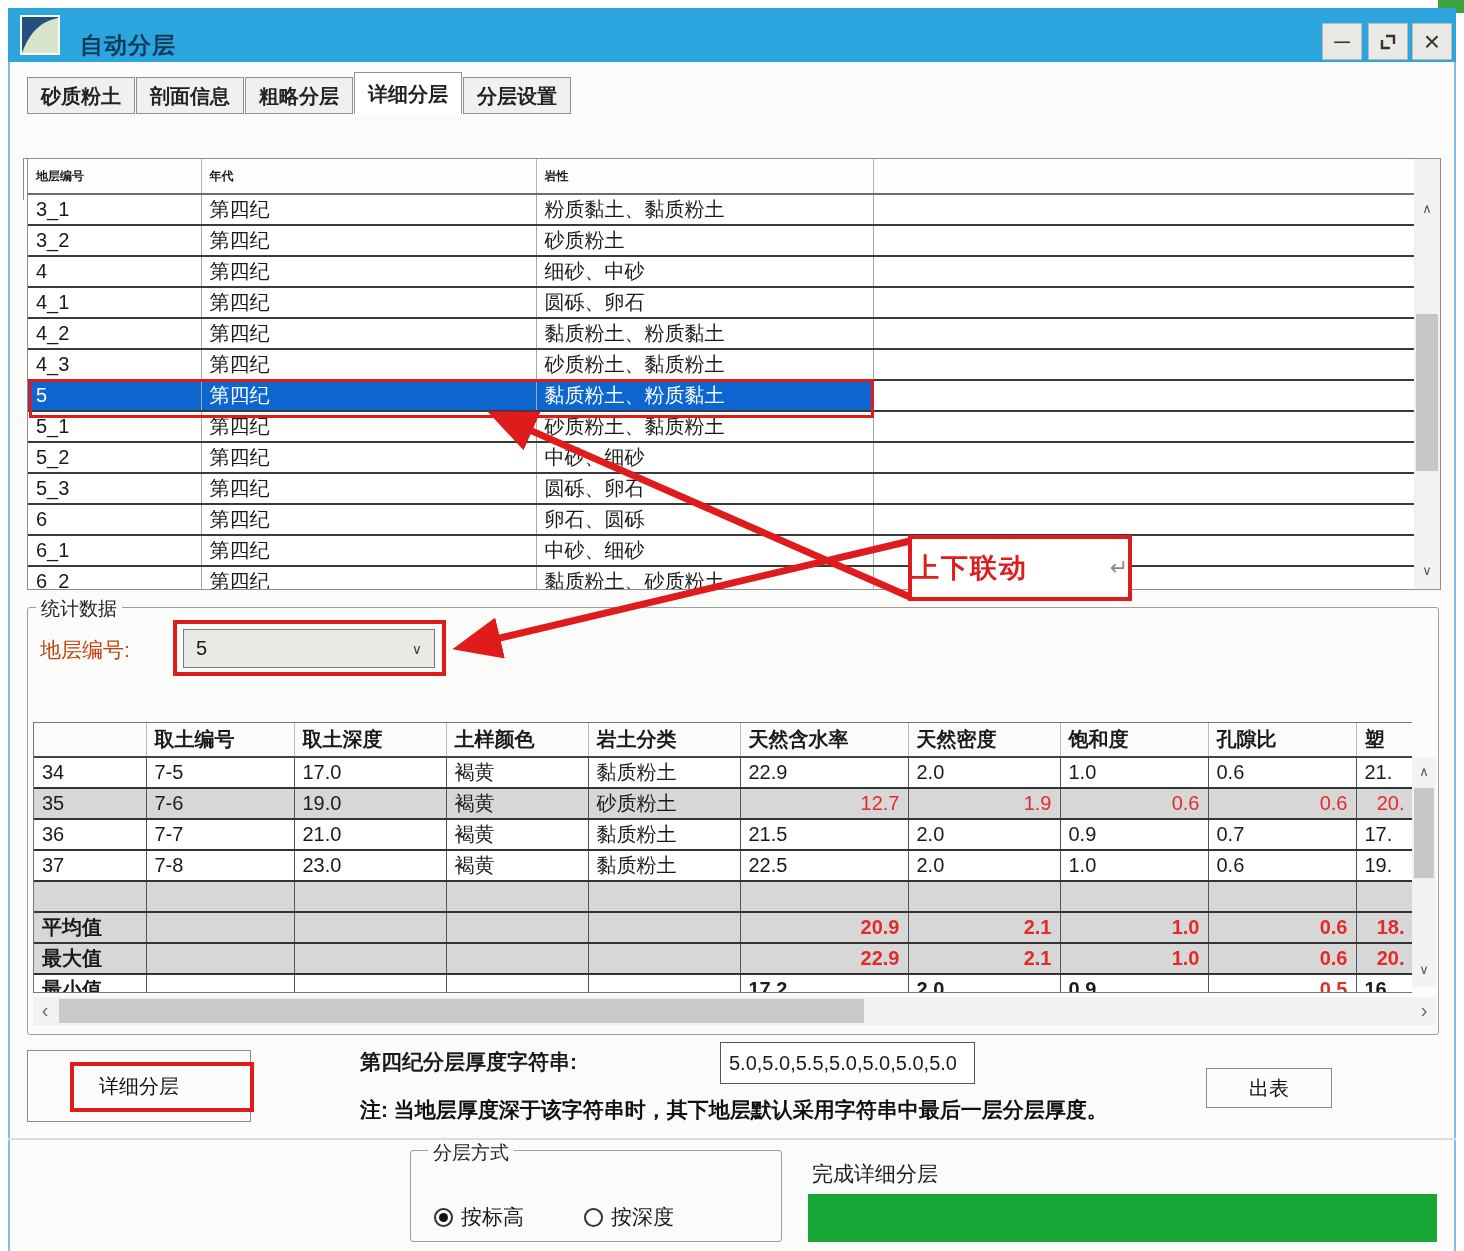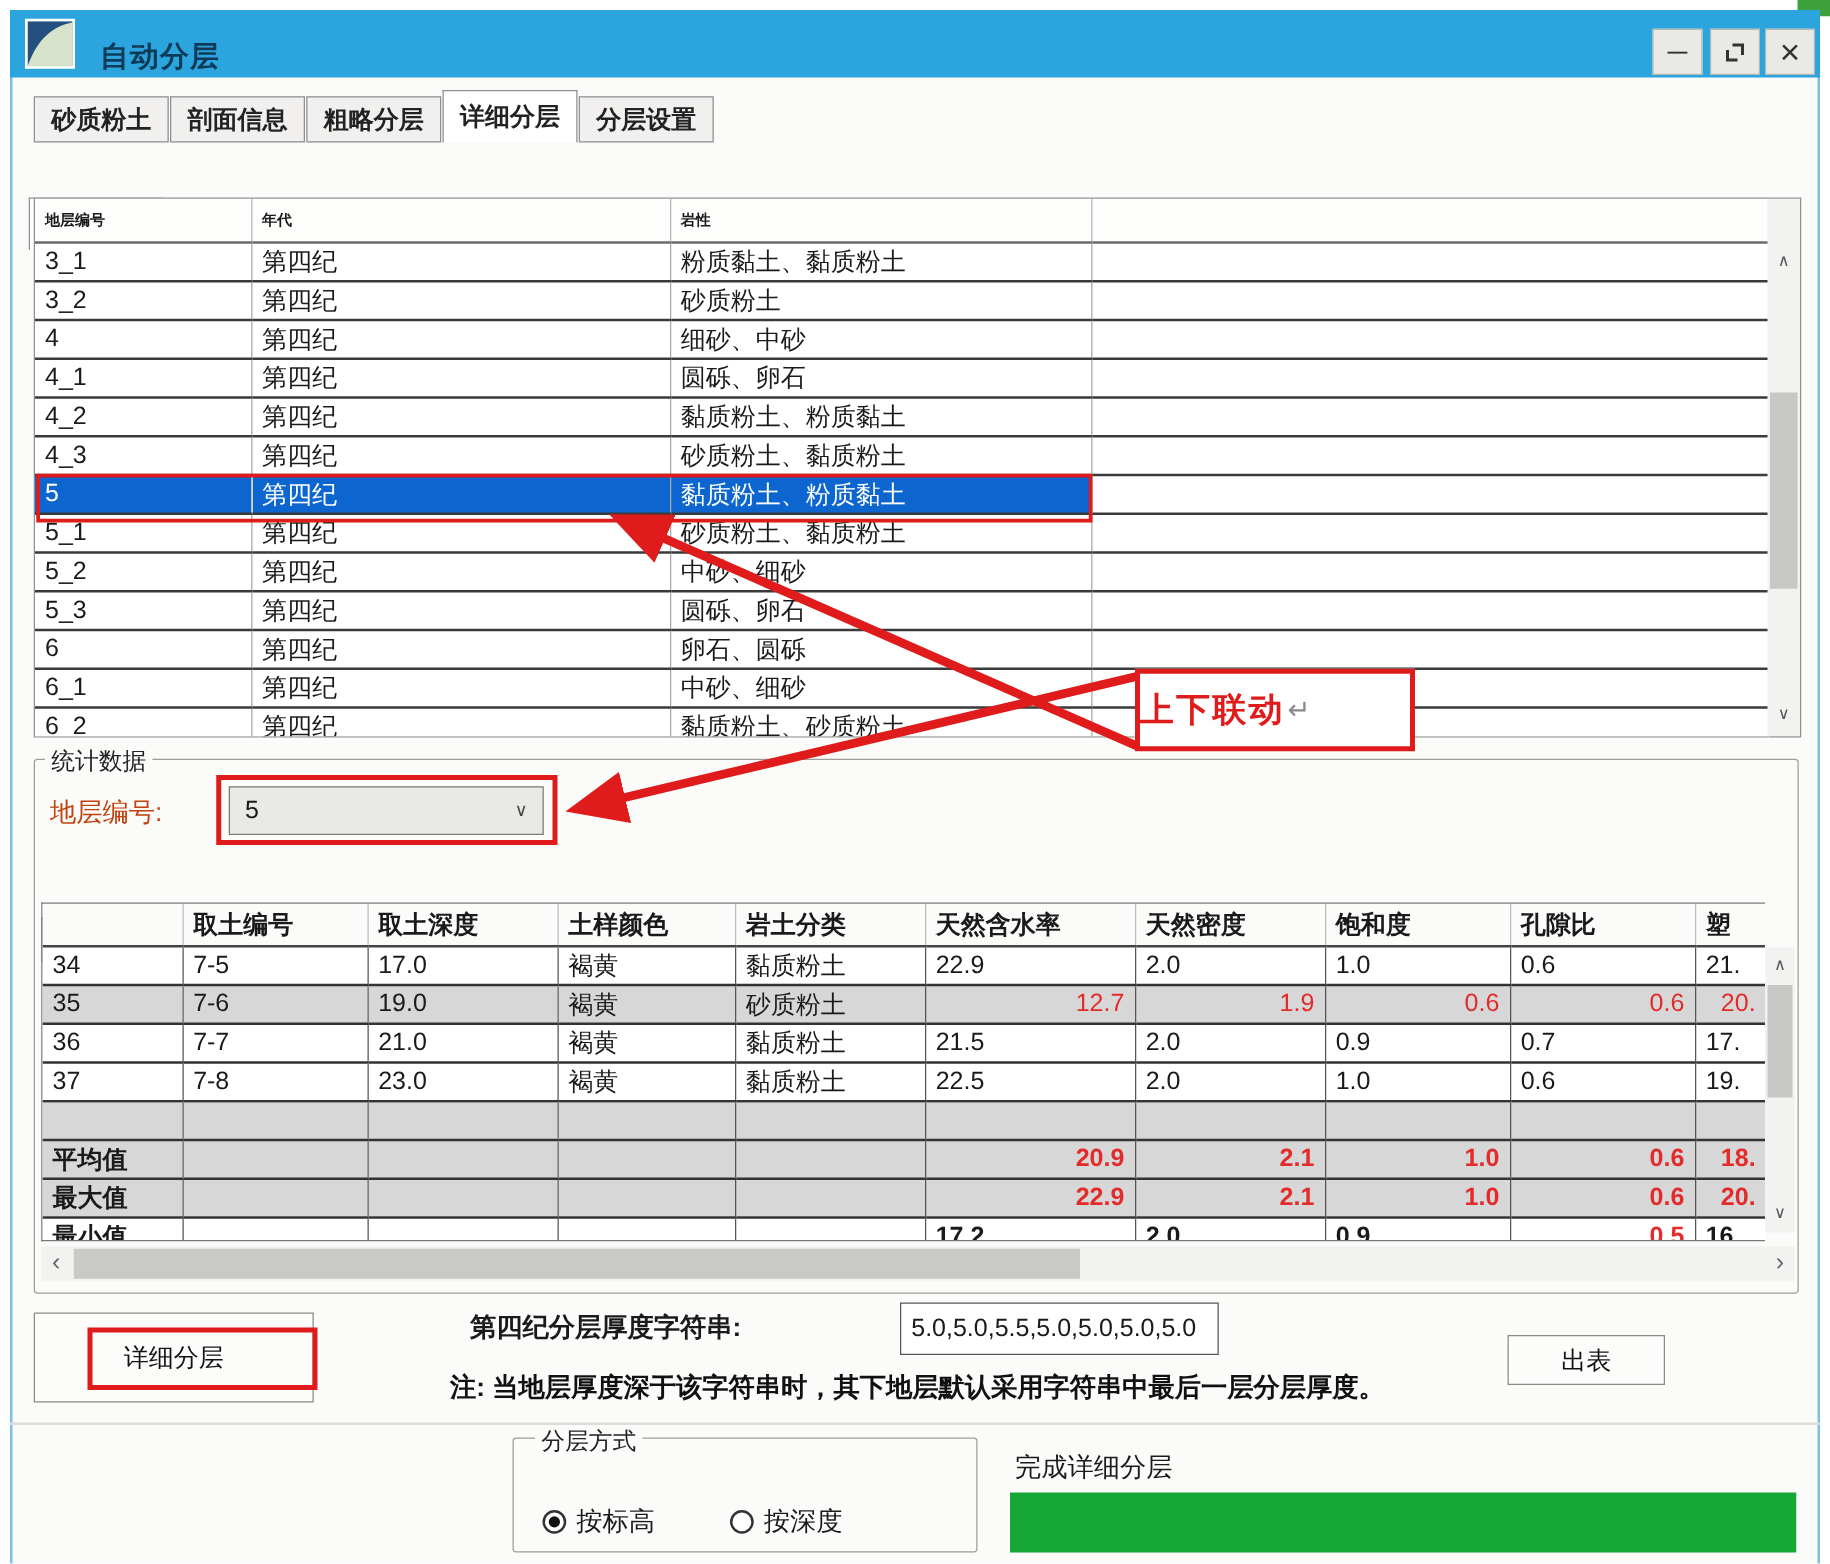--- a/index.html
+++ b/index.html
@@ -41,21 +41,21 @@
   .vscroll{background:#f2f2f1;}
   .sbtn{position:absolute;left:0;width:100%;text-align:center;color:#555;font-size:13px;line-height:24px;}
   .thumb{position:absolute;left:2px;right:2px;background:#c7c7c5;}
   .hscroll{background:#f2f2f1;}
   .hbtn{position:absolute;top:0;height:100%;width:24px;text-align:center;color:#666;font-size:20px;line-height:26px;}
   .hthumb{position:absolute;top:2px;bottom:2px;background:#c9c9c7;}
   
   .redbox{border:3px solid #e01b1b;box-sizing:border-box;}
   .redbox4{border:4px solid #e01b1b;box-sizing:border-box;}
   .callout{left:908px;top:535px;width:224px;height:66px;background:#fff;display:flex;align-items:center;
-           justify-content:flex-start;z-index:7;}
+           justify-content:space-between;z-index:7;}
   .callout .ctext{color:#e01b1b;font-size:27px;font-weight:700;letter-spacing:2px;}
   .callout .ret{color:#8a8a8a;font-size:22px;margin-left:2px;}
   #arrows{left:0;top:0;z-index:6;pointer-events:none;}
   .selbox{left:29px;top:379px;width:845px;height:39px;z-index:5;}
   .ddredbox{left:173px;top:620px;width:273px;height:56px;z-index:5;}
   .btnredbox{left:70px;top:1062px;width:184px;height:50px;z-index:5;}
   
   .groupbox{border:1px solid #9d9d9a;border-radius:3px;box-sizing:border-box;}
   .legend{position:absolute;background:#fbfbfa;padding:0 5px;font-size:19px;color:#222;}
   #statsbox{left:27px;top:607px;width:1412px;height:428px;}
@@ -73,21 +73,21 @@
   #stats-table td{height:29px;font-size:20px;border-bottom:2px solid #333;border-right:1px solid #555;}
   #stats-table tr.gray td{background:#d7d7d7;}
   #stats-table tr.bold td{font-weight:700;}
   #stats-table td.red{color:#e32b2b;text-align:right;}
   .stats-vscroll{left:1412px;top:758px;width:24px;height:228px;}
   .stats-hscroll{left:33px;top:997px;width:1403px;height:28px;}
   
   .btn{background:#fcfcfb;border:1px solid #8a8a88;box-sizing:border-box;display:flex;align-items:center;
        justify-content:center;font-size:20px;color:#111;}
   .detail-btn{left:27px;top:1050px;width:224px;height:72px;}
-  .thick-label{left:376px;top:1048px;font-size:21px;font-weight:600;}
+  .thick-label{left:360px;top:1048px;font-size:21px;font-weight:600;}
   .thick-input{left:720px;top:1042px;width:255px;height:42px;border:1px solid #555;background:#fff;
                box-sizing:border-box;font-size:20px;padding:0 8px;display:flex;align-items:center;}
   .note{left:360px;top:1096px;font-size:21px;font-weight:600;color:#111;}
   .outtable-btn{left:1206px;top:1068px;width:126px;height:40px;}
   .divider{left:8px;top:1138px;width:1448px;height:2px;background:#dcdcda;}
   .export-btn{left:27px;top:1152px;width:372px;height:88px;font-size:21px;font-weight:600;}
   #methodbox{left:410px;top:1150px;width:372px;height:92px;}
   #methodlegend{left:428px;top:1140px;}
   .radio-row{left:434px;top:1203px;display:flex;align-items:center;font-size:21px;}
   .radio{width:19px;height:19px;border:2px solid #333;border-radius:50%;box-sizing:border-box;

